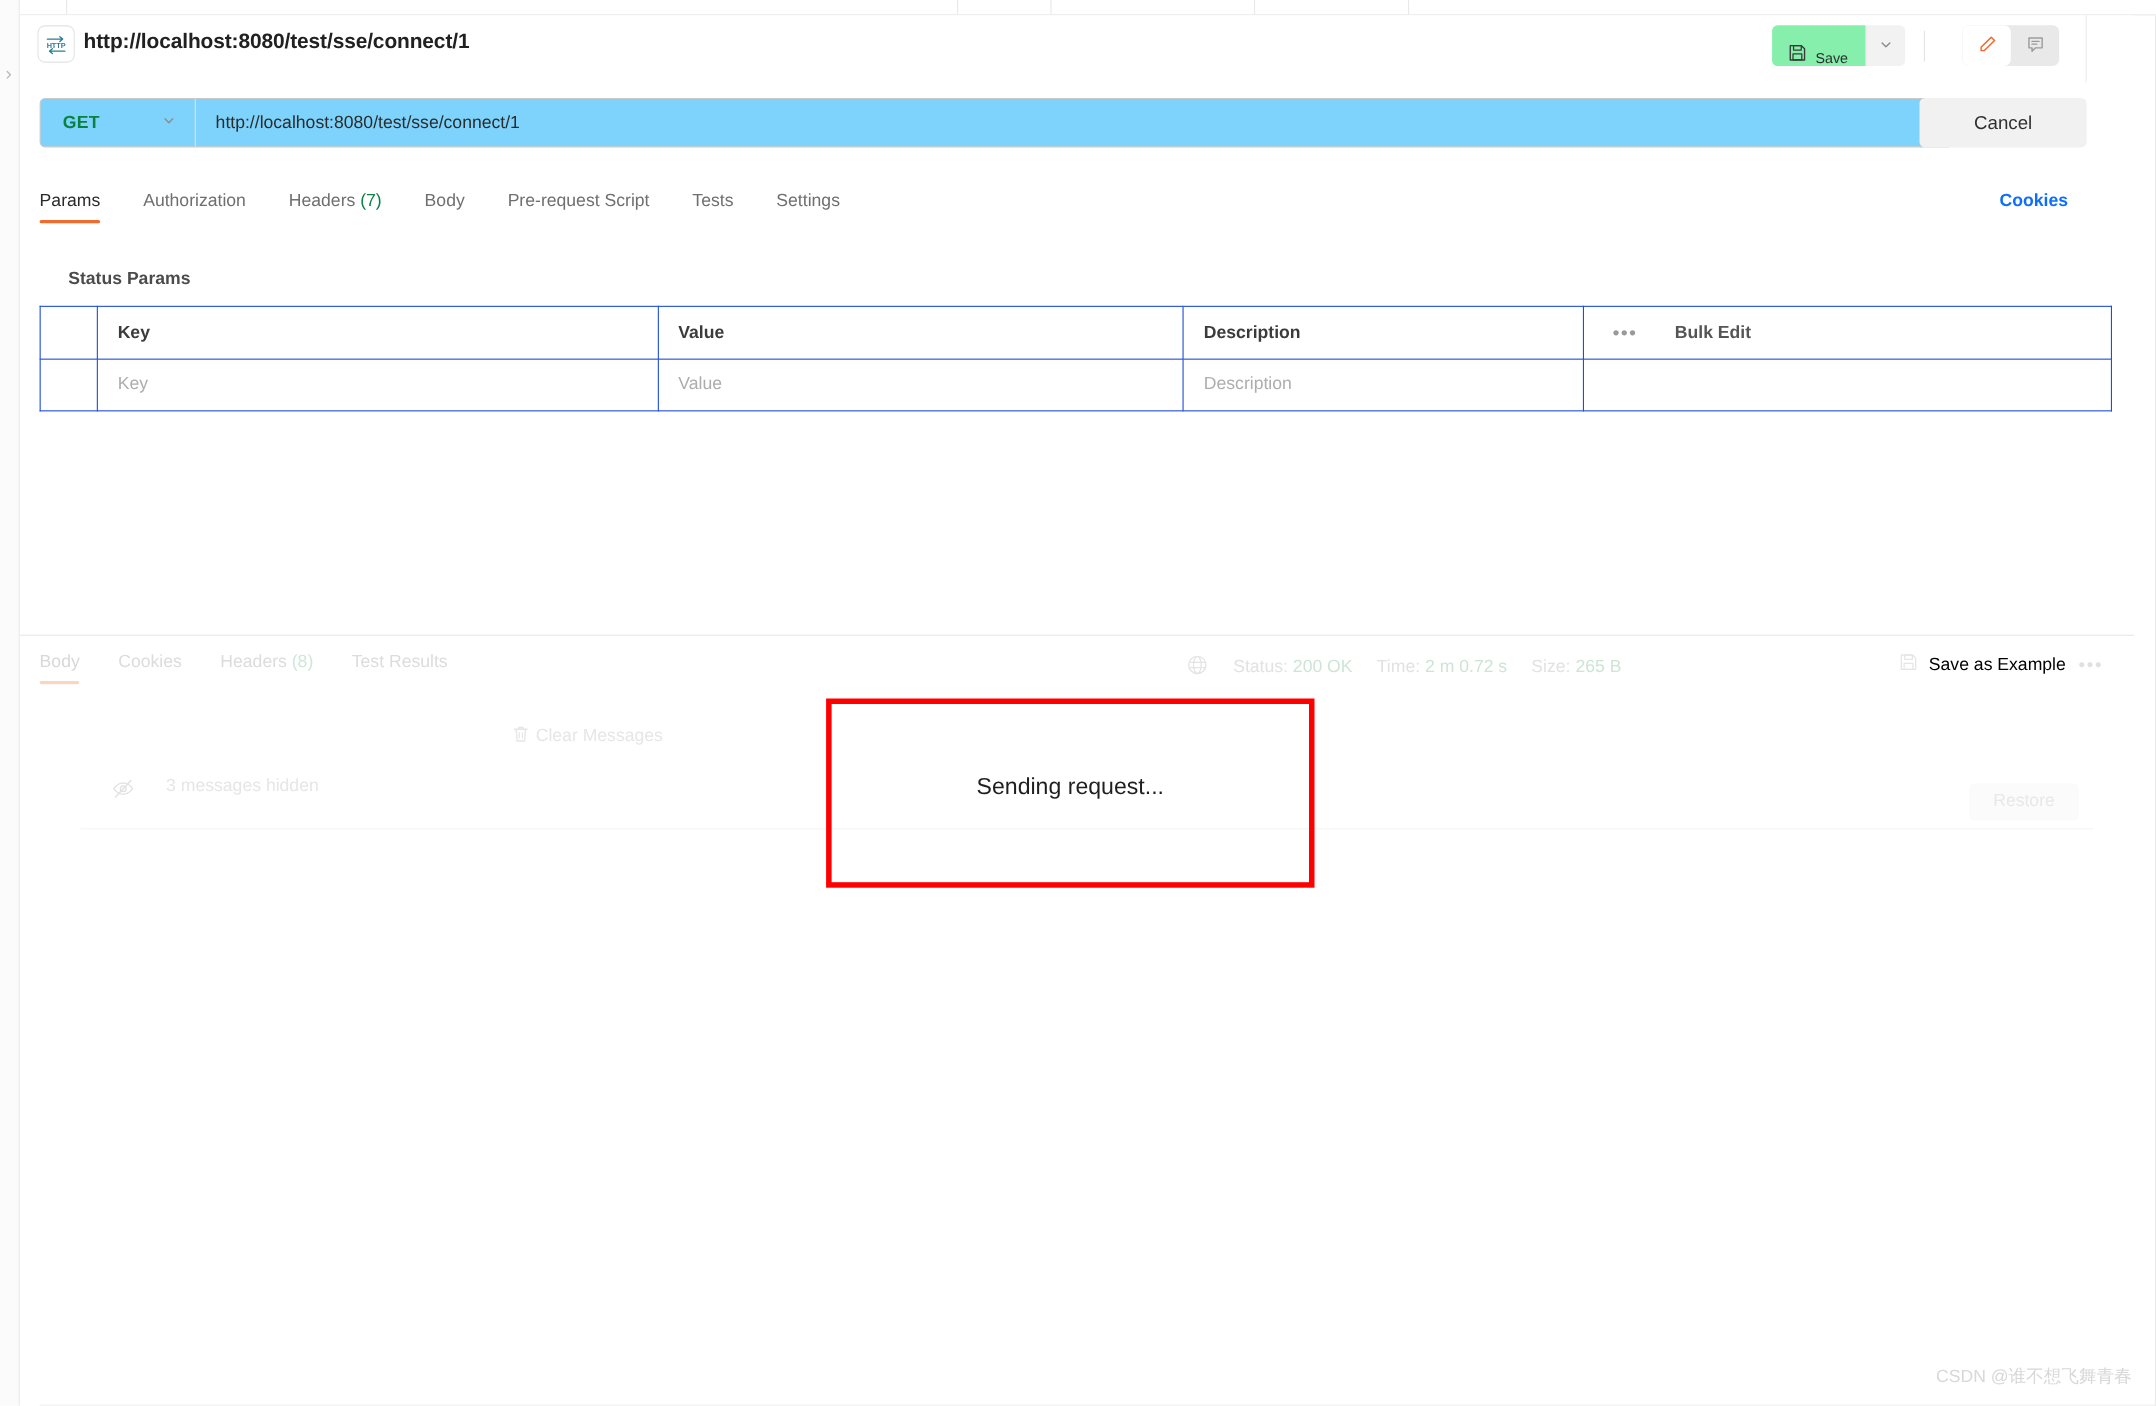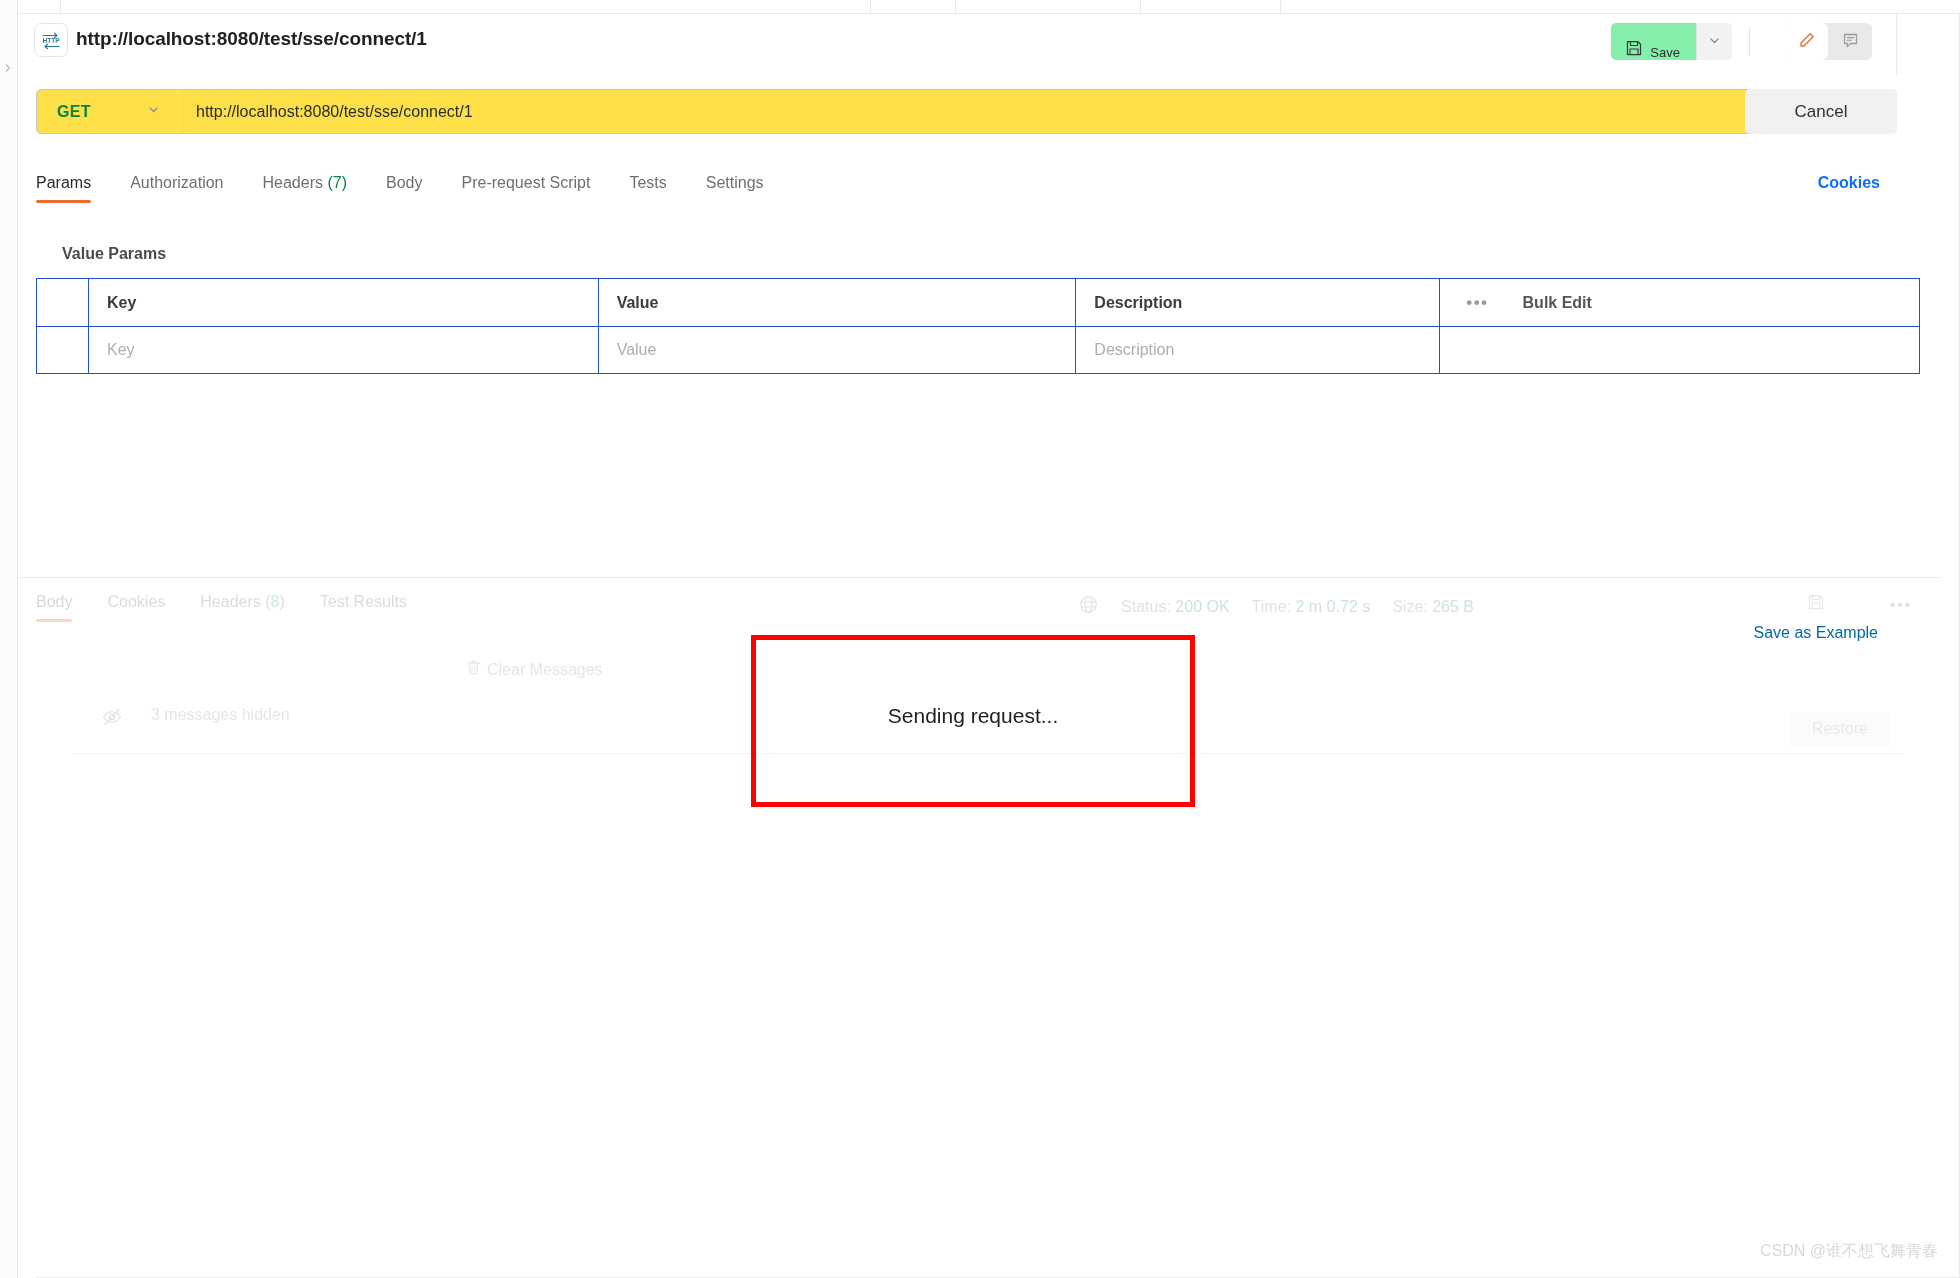--- a/index.html
+++ b/index.html
@@ -113,21 +113,21 @@
   
   .url-row {
     position: absolute; left: 0; top: 61px;
     width: 1922px; height: 72px;
   }
   .url-box {
     position: absolute; left: 18px; top: 14px;
     width: 1740px; height: 45px;
     border: 1px solid #c9c9c9;
     border-radius: 5px;
-    background: #fde047;
+    background: #7dd3fc;
     display: flex; align-items: center;
   }
   .method {
     width: 140px; height: 43px;
     display: flex; align-items: center; justify-content: space-between;
     padding: 0 16px 0 20px;
   }
   .method-label { font-size: 16px; font-weight: bold; color: #0b8043; letter-spacing: 0.3px; }
   .method-caret { color: #8d8d8d; }
   .url-sep { width: 1px; height: 43px; background: #e0e0e0; }
@@ -240,23 +240,22 @@
   .resp-tab .cnt { color: #cfe7d8; }
   .resp-meta {
     position: absolute; right: 466px; top: 16px;
     display: flex; align-items: center; gap: 22px;
     font-size: 16px; color: #e2e2e2; white-space: nowrap;
   }
   .resp-meta .val { color: #cde5d6; }
   .save-example {
     position: absolute; right: 62px; top: 15px;
     display: flex; align-items: center; gap: 9px;
-    font-size: 16px; color: #0369a1; white-space: nowrap;
-    cursor: pointer;
-    flex-direction: column;
+    font-size: 16px; color: #000000; white-space: nowrap;
+    cursor: pointer;
   }
   .resp-dots {
     position: absolute; right: 28px; top: 17px;
     font-size: 17px; color: #e0e0e0; letter-spacing: 1.5px;
     cursor: pointer;
   }
 
   .search-box {
     position: absolute; left: 55px; top: 67px;
     width: 364px; height: 43px;
@@ -436,21 +435,21 @@
       </div>
       <div class="rtab">
         <span>Tests</span>
       </div>
       <div class="rtab">
         <span>Settings</span>
       </div>
       <div class="cookies-link">Cookies</div>
     </div>
 
-    <div class="qp-title">Value Params</div>
+    <div class="qp-title">Status Params</div>
 
     <table class="qp-table">
       <tbody>
           <tr class="head">
         <td class="col-check"></td>
         <td class="col-key">Key</td>
         <td class="col-value">Value</td>
         <td class="col-desc">Description</td>
         <td class="col-actions">
           <div class="actions-inner">

